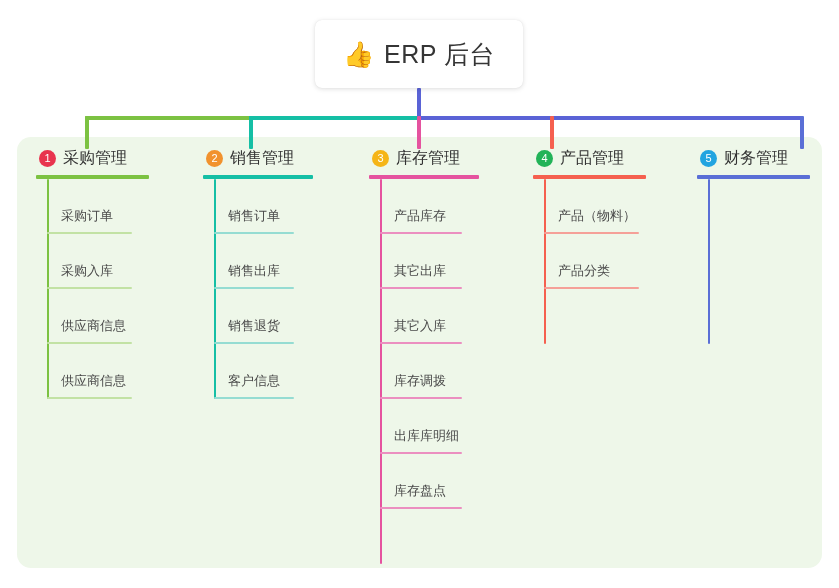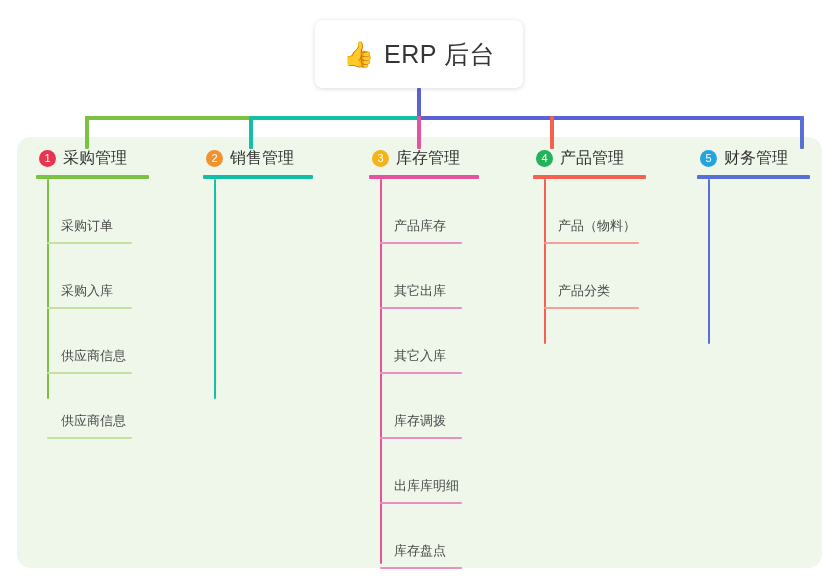--- a/index.html
+++ b/index.html
@@ -128,21 +128,21 @@
     top: 32px;
     width: 2px;
     border-radius: 1px;
   }
   .items {
     position: relative;
     margin-top: 0;
   }
   .item {
     position: relative;
-    height: 65px;
+    height: 55px;
   }
   .item-label {
     position: absolute;
     left: 25px;
     bottom: 9px;
     font-size: 13px;
     color: #4a4a4a;
     white-space: nowrap;
   }
   .item-rule {
@@ -205,20 +205,38 @@
           </div>
         </div>
       </div>
       <div class="col" style="left: 203px; width: 120px;">
         <div class="col-head">
           <span class="badge" style="background: rgb(241, 146, 46);">2</span>
           <span class="col-title">销售管理</span>
         </div>
         <div class="head-rule" style="width: 110px; background: rgb(21, 191, 165);"></div>
         <div class="spine" style="background: rgb(21, 191, 165); height: 220px;"></div>
+        <div class="items">
+          <div class="item">
+            <span class="item-label">销售订单</span>
+            <div class="item-rule" style="width: 80px; background: rgb(149, 220, 210);"></div>
+          </div>
+          <div class="item">
+            <span class="item-label">销售出库</span>
+            <div class="item-rule" style="width: 80px; background: rgb(149, 220, 210);"></div>
+          </div>
+          <div class="item">
+            <span class="item-label">销售退货</span>
+            <div class="item-rule" style="width: 80px; background: rgb(149, 220, 210);"></div>
+          </div>
+          <div class="item">
+            <span class="item-label">客户信息</span>
+            <div class="item-rule" style="width: 80px; background: rgb(149, 220, 210);"></div>
+          </div>
+        </div>
       </div>
       <div class="col" style="left: 369px; width: 120px;">
         <div class="col-head">
           <span class="badge" style="background: rgb(245, 181, 24);">3</span>
           <span class="col-title">库存管理</span>
         </div>
         <div class="head-rule" style="width: 110px; background: rgb(229, 83, 159);"></div>
         <div class="spine" style="background: rgb(229, 83, 159); height: 385px;"></div>
         <div class="items">
           <div class="item">

